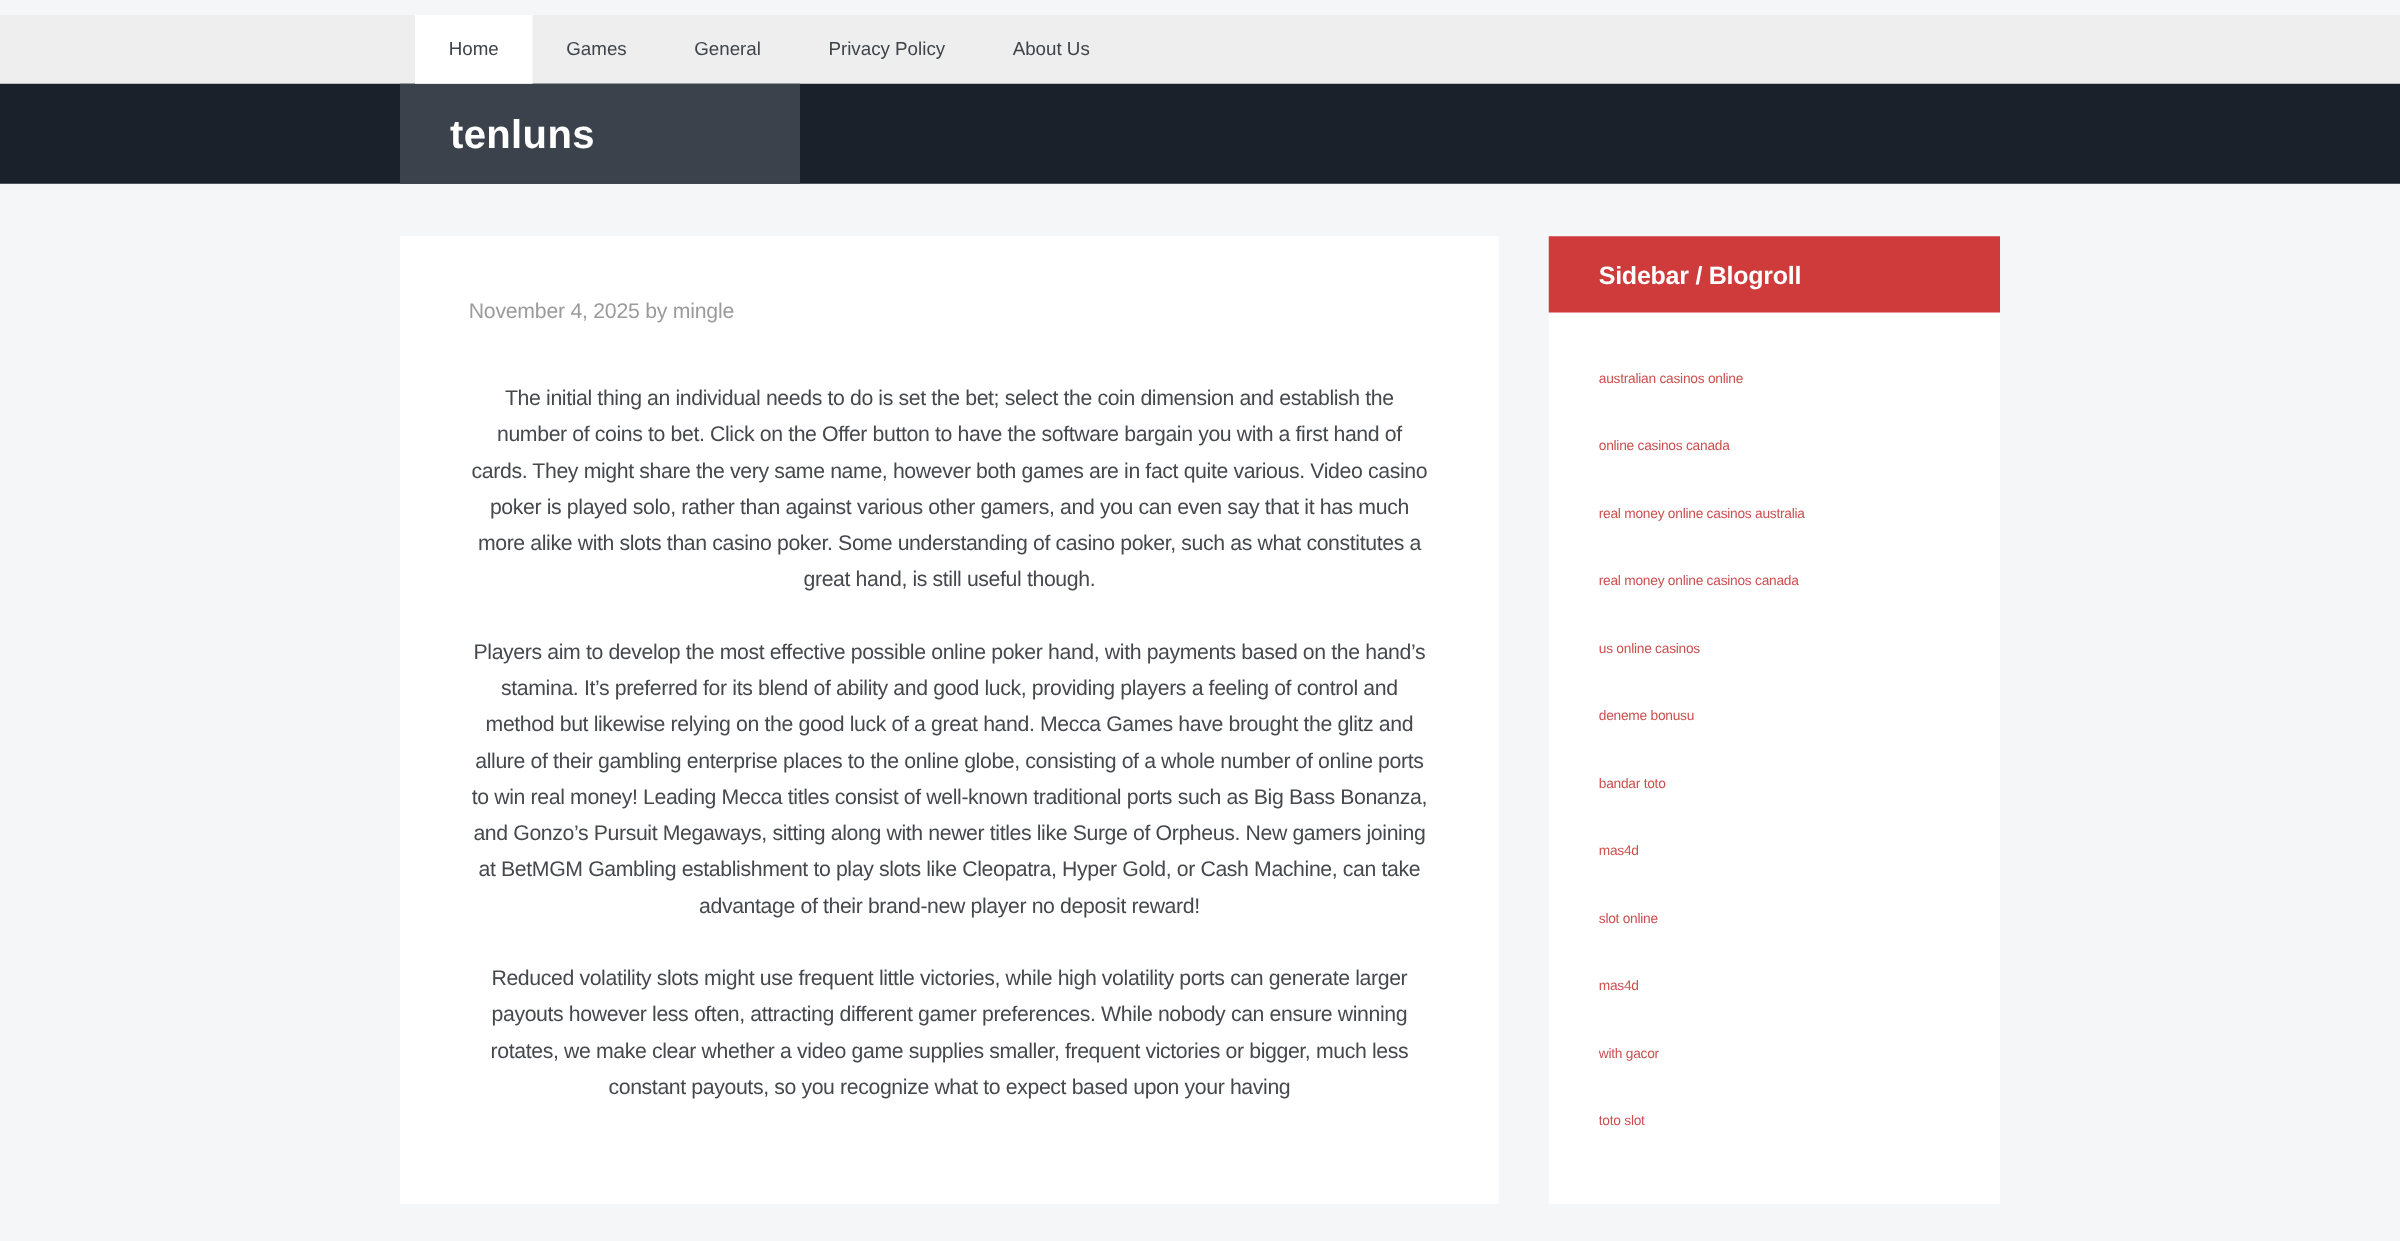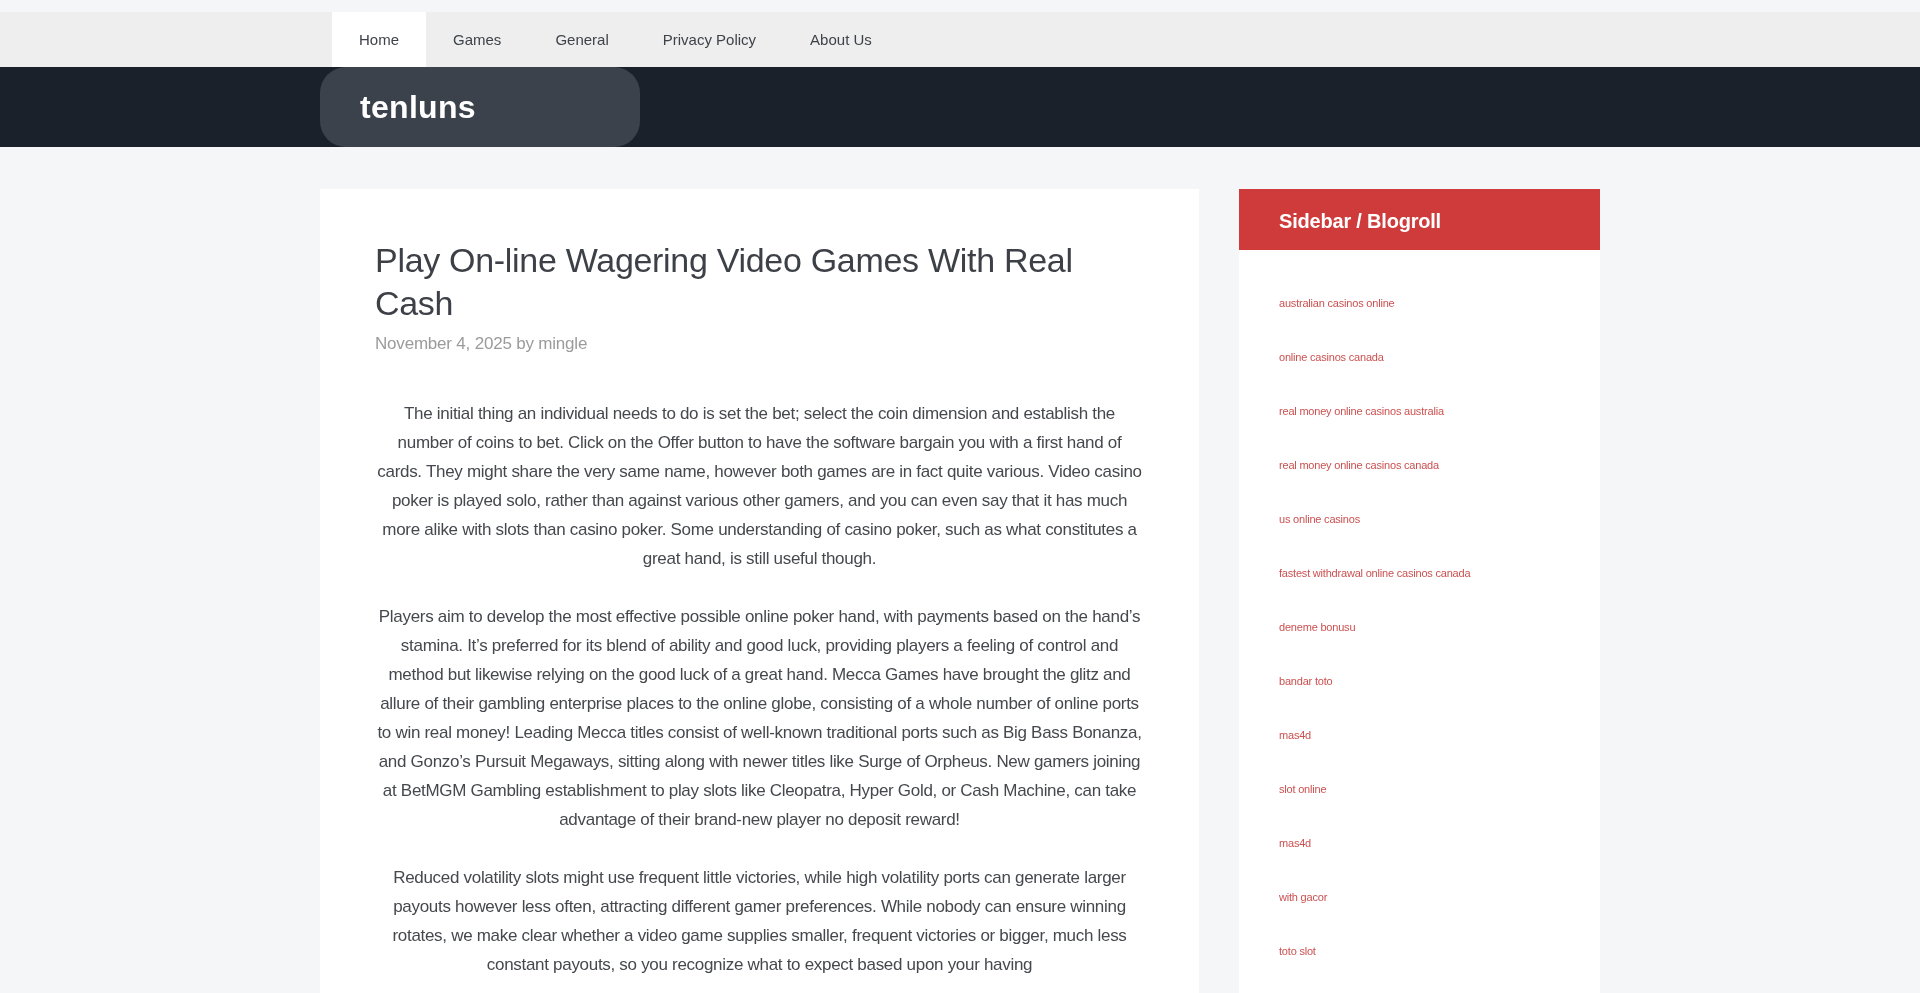--- a/index.html
+++ b/index.html
@@ -24,21 +24,21 @@
   .main-nav li.active{background:var(--nav_active_bg,#ffffff);}
   .main-nav a{
     display:block;height:100%;padding:0 27px;line-height:55px;
     font-size:15px;color:var(--nav_text,#3e434a);text-decoration:none;
   }
 
   
   .site-header{height:80px;background:var(--header_dark,#1a212b);}
   .brand-block{
     width:320px;height:100%;background:var(--header_block,#3b424b);
-    display:flex;align-items:center;padding-left:40px;border-radius:26px;
+    display:flex;align-items:center;padding-left:40px;
   }
   .site-title{color:#ffffff;font-size:32px;font-weight:bold;text-decoration:none;letter-spacing:.3px;}
 
   
   .layout{display:flex;gap:40px;margin-top:42px;align-items:stretch;}
   .content-box{background:#ffffff;width:879px;padding:50px 55px;}
   .sidebar{background:#ffffff;width:361px;}
 
   
   .entry-title{
@@ -102,21 +102,20 @@
       <a href="#" class="site-title">tenluns</a>
     </div>
   </div>
 </header>
 
 <div class="container">
   <div class="layout">
 
     <main class="content-box">
       <article>
-        <h1 class="entry-title">Play On-line Wagering Video Games With Real Cash</h1>
         <div class="entry-meta">
           <span>November 4, 2025</span>
           <span>by</span>
           <a href="#">mingle</a>
         </div>
         <div class="entry-content">
 
             <p>The initial thing an individual needs to do is set the bet; select the coin dimension and establish the number of coins to bet. Click on the Offer button to have the software bargain you with a first hand of cards. They might share the very same name, however both games are in fact quite various. Video casino poker is played solo, rather than against various other gamers, and you can even say that it has much more alike with slots than casino poker. Some understanding of casino poker, such as what constitutes a great hand, is still useful though.</p>
 
             <p>Players aim to develop the most effective possible online poker hand, with payments based on the hand’s stamina. It’s preferred for its blend of ability and good luck, providing players a feeling of control and method but likewise relying on the good luck of a great hand. Mecca Games have brought the glitz and allure of their gambling enterprise places to the online globe, consisting of a whole number of online ports to win real money! Leading Mecca titles consist of well-known traditional ports such as Big Bass Bonanza, and Gonzo’s Pursuit Megaways, sitting along with newer titles like Surge of Orpheus. New gamers joining at BetMGM Gambling establishment to play slots like Cleopatra, Hyper Gold, or Cash Machine, can take advantage of their brand-new player no deposit reward!</p>
@@ -143,23 +142,20 @@
           </li>
 
           <li>
             <a href="#">real money online casinos canada</a>
           </li>
 
           <li>
             <a href="#">us online casinos</a>
           </li>
 
-          <li>
-            <a href="#">fastest withdrawal online casinos canada</a>
-          </li>
 
           <li>
             <a href="#">deneme bonusu</a>
           </li>
 
           <li>
             <a href="#">bandar toto</a>
           </li>
 
           <li>

